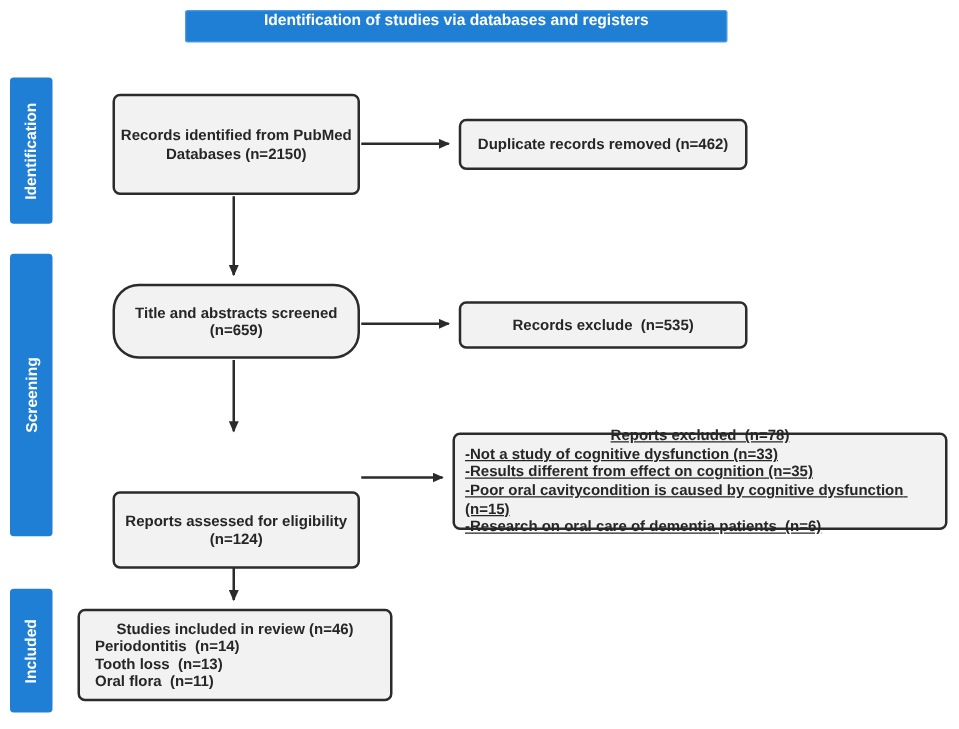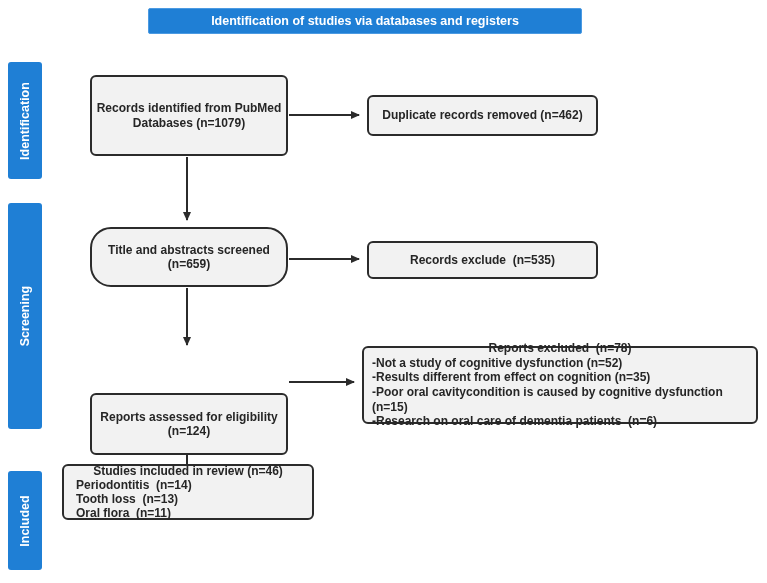--- a/index.html
+++ b/index.html
@@ -17,21 +17,21 @@
     background:#ffffff;
     font-family:"Liberation Sans","DejaVu Sans",sans-serif;
     color:var(--text);
     overflow:hidden;
   }
   .banner{
     position:absolute;left:148px;top:8px;width:432px;height:24px;
     background:var(--accent-blue);
     border:1px solid var(--accent-blue-light);
     border-radius:2px;
-    display:flex;align-items:center;justify-content:center;
+    display:flex;align-items:flex-start;justify-content:center;
     color:var(--banner-text);
     font-size:12.5px;font-weight:bold;
     white-space:pre;
   }
   .stage-label{
     position:absolute;left:8px;width:34px;
     background:var(--accent-blue);
     border-radius:3px;
     display:flex;align-items:center;justify-content:center;
     color:var(--banner-text);
@@ -60,22 +60,22 @@
   }
   .flowbox .line-left{
     text-align:left;
     white-space:pre-wrap;
   }
   .box-records{left:90px;top:75px;width:198px;height:81px;}
   .box-duplicates{left:367px;top:95px;width:231px;height:41px;}
   .box-screened{left:90px;top:227px;width:198px;height:60px;border-radius:21px;}
   .box-rec-excluded{left:367px;top:241px;width:231px;height:38px;}
   .box-assessed{left:90px;top:352px;width:198px;height:62px;margin-top:41px;}
-  .box-rep-excluded{left:362px;top:346px;width:396px;height:78px;padding:2px 8px;font-size:12px;line-height:14.6px;}
-  .box-included{left:62px;top:464px;width:252px;height:56px;padding:2px 8px;font-size:12px;line-height:14.2px;}
+  .box-rep-excluded{left:362px;top:346px;width:396px;height:78px;padding:2px 8px;font-size:12px;line-height:14.6px;text-decoration:underline;}
+  .box-included{left:62px;top:487px;width:252px;height:74px;padding:2px 8px;font-size:12px;line-height:14.2px;}
   .box-included .line-left{padding-left:4px;}
   .arrow-layer{position:absolute;left:0;top:0;width:767px;height:583px;pointer-events:none;}
 </style>
 </head>
 <body>
 
 <div class="canvas">
 
   <div class="banner">
     <span>Identification of studies via databases and registers</span>
@@ -100,21 +100,21 @@
     <line x1="187" y1="157" x2="187" y2="220" stroke="#2b2b2b" stroke-width="2" marker-end="url(#ah)"></line>
     <line x1="289" y1="115" x2="359" y2="115" stroke="#2b2b2b" stroke-width="2" marker-end="url(#ah)"></line>
     <line x1="187" y1="288" x2="187" y2="345" stroke="#2b2b2b" stroke-width="2" marker-end="url(#ah)"></line>
     <line x1="289" y1="259" x2="359" y2="259" stroke="#2b2b2b" stroke-width="2" marker-end="url(#ah)"></line>
     <line x1="187" y1="415" x2="187" y2="480" stroke="#2b2b2b" stroke-width="2" marker-end="url(#ah)"></line>
     <line x1="289" y1="382" x2="354" y2="382" stroke="#2b2b2b" stroke-width="2" marker-end="url(#ah)"></line>
   </svg>
 
   <div class="flowbox box-records">
     <div class="line">Records identified from PubMed</div>
-    <div class="line">Databases (n=1079)</div>
+    <div class="line">Databases (n=2150)</div>
   </div>
 
   <div class="flowbox box-duplicates">
     <div class="line">Duplicate records removed (n=462)</div>
   </div>
 
   <div class="flowbox box-screened">
     <div class="line">Title and abstracts screened</div>
     <div class="line">(n=659)</div>
   </div>
@@ -124,21 +124,21 @@
   </div>
 
   <div class="flowbox box-assessed">
     <div class="line">Reports assessed for eligibility</div>
     <div class="line">(n=124)</div>
   </div>
 
   <div class="flowbox box-rep-excluded">
     <div class="line">Reports excluded  (n=78)</div>
     <div>
-        <div class="line-left">-Not a study of cognitive dysfunction (n=52)</div>
+        <div class="line-left">-Not a study of cognitive dysfunction (n=33)</div>
         <div class="line-left">-Results different from effect on cognition (n=35)</div>
         <div class="line-left">-Poor oral cavitycondition is caused by cognitive dysfunction (n=15)</div>
         <div class="line-left">-Research on oral care of dementia patients  (n=6)</div>
       </div>
   </div>
 
   <div class="flowbox box-included">
     <div class="line">Studies included in review (n=46)</div>
     <div>
         <div class="line-left">Periodontitis  (n=14)</div>

